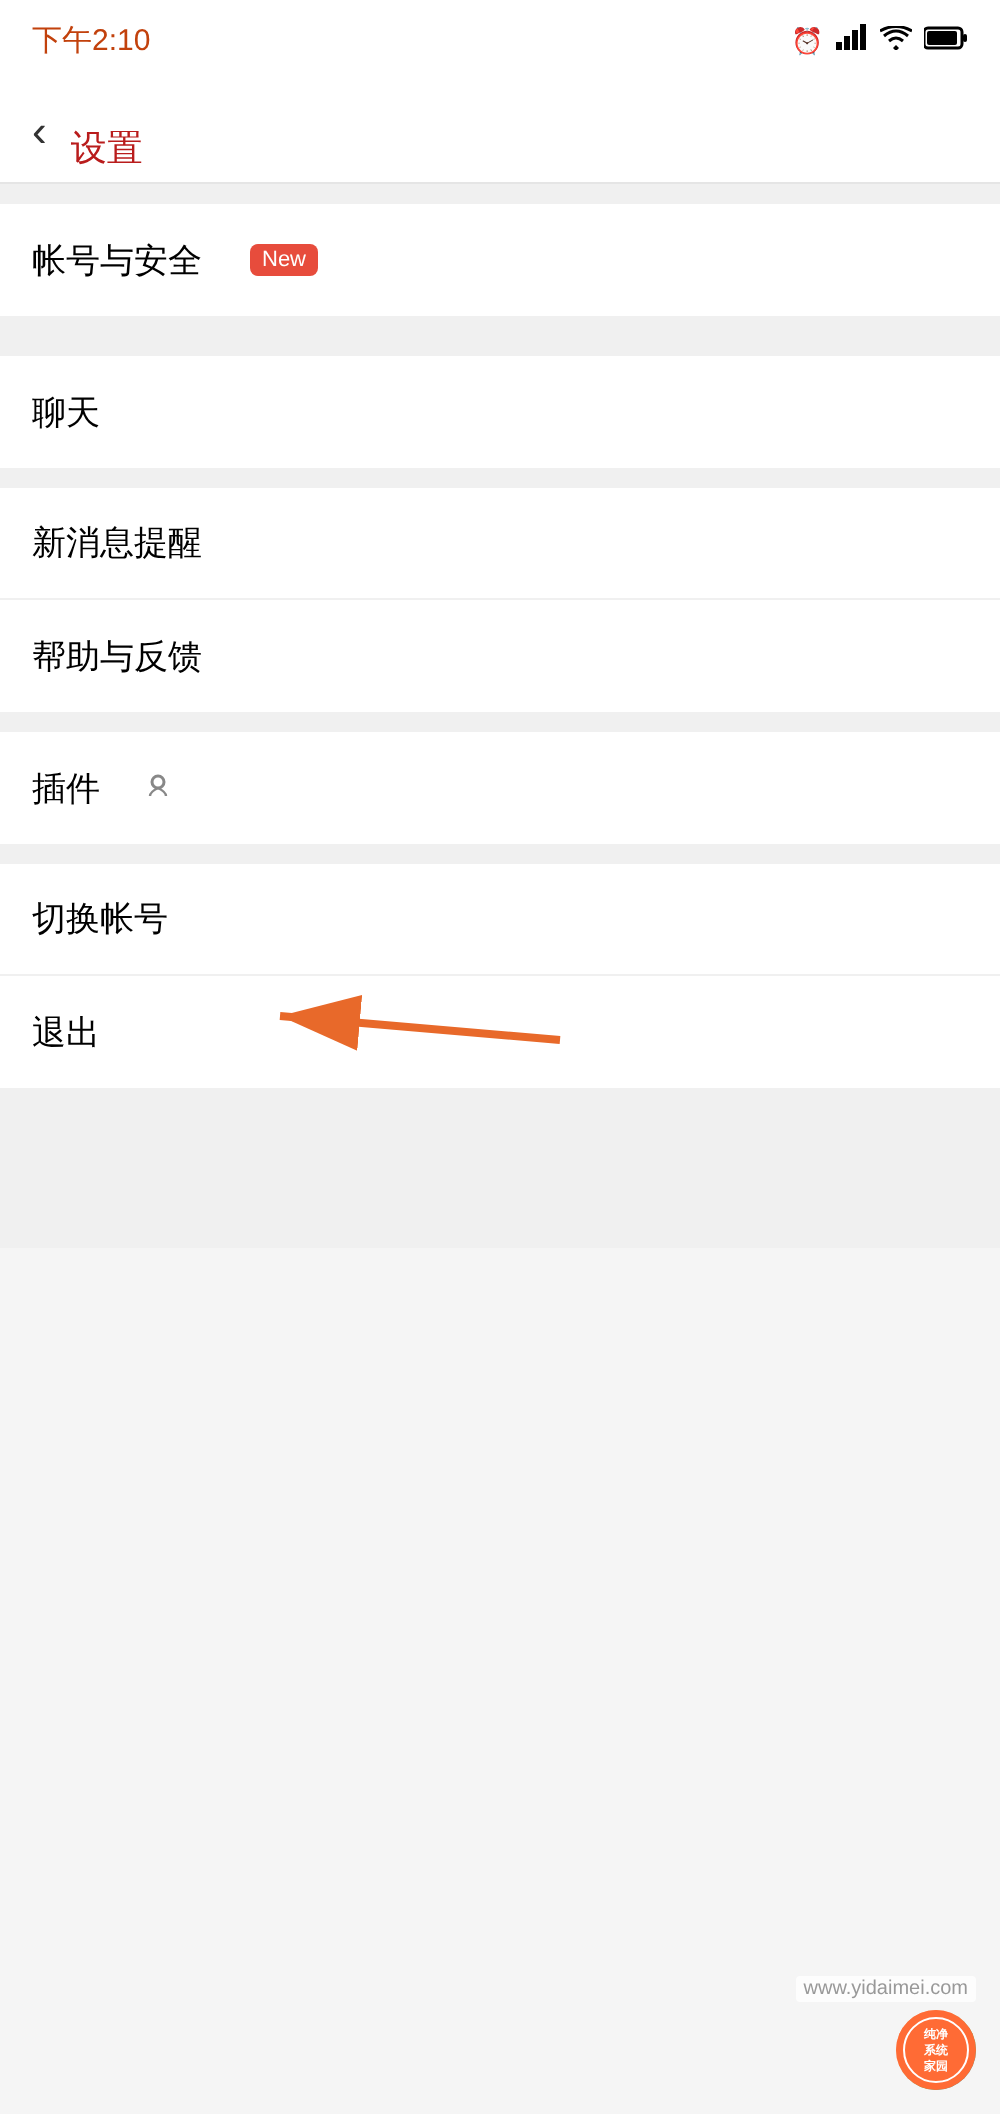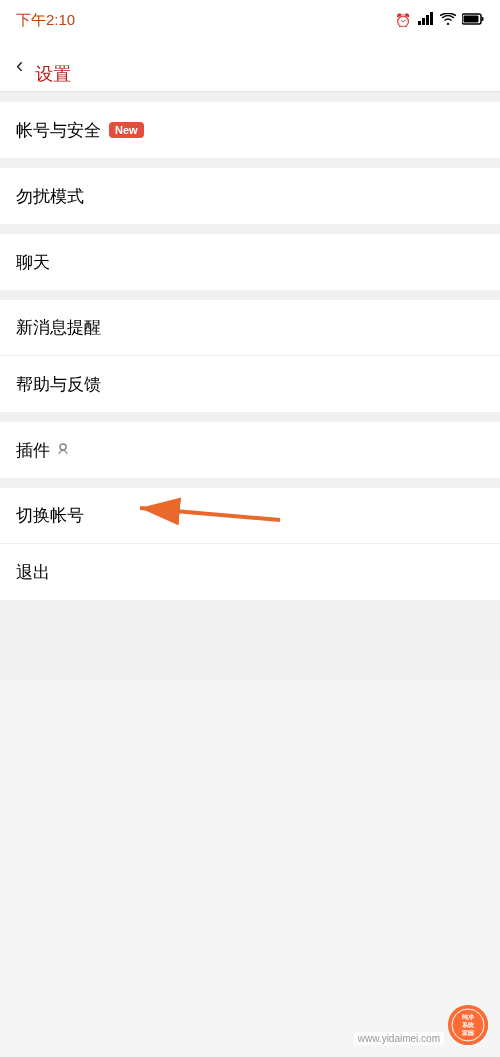--- a/index.html
+++ b/index.html
@@ -84,54 +84,55 @@
       align-items: center;
       padding: 16px 16px;
       border-bottom: 1px solid #f0f0f0;
       min-height: 56px;
       cursor: pointer;
       position: relative;
     }
 
     .menu-item:last-child {
       border-bottom: none;
+      gap: 16px;
     }
 
     .menu-item-label {
       font-size: 17px;
       color: #000;
     }
 
     .new-badge {
       display: inline-block;
       background: #e74c3c;
       color: #fff;
       font-size: 11px;
-      font-weight: bold;
+      font-weight: normal;
       border-radius: 4px;
       padding: 2px 6px;
       margin-left: 8px;
       vertical-align: middle;
     }
 
     .plugin-icon {
       display: inline-block;
       margin-left: 6px;
       vertical-align: middle;
       font-size: 14px;
       color: #888;
     }
 
     
     .watermark {
       position: absolute;
       bottom: 12px;
       right: 12px;
       display: flex;
-      flex-direction: row;
+      flex-direction: column;
       align-items: flex-end;
       gap: 4px;
       pointer-events: none;
     }
 
     .watermark-url {
       font-size: 10px;
       color: #999;
       background: rgba(255,255,255,0.8);
       padding: 1px 4px;
@@ -209,23 +210,20 @@
 <div class="section-divider"></div>
 <div class="menu-section">
   <div class="menu-item">
     <span class="menu-item-label">帐号与安全</span>
     <span class="new-badge">New</span>
   </div>
 </div>
 
 <div class="section-divider"></div>
 <div class="menu-section">
-  <div class="menu-item">
-    <span class="menu-item-label">勿扰模式</span>
-  </div>
 </div>
 
 <div class="section-divider"></div>
 <div class="menu-section">
   <div class="menu-item">
     <span class="menu-item-label">聊天</span>
   </div>
 </div>
 
 <div class="section-divider"></div>

